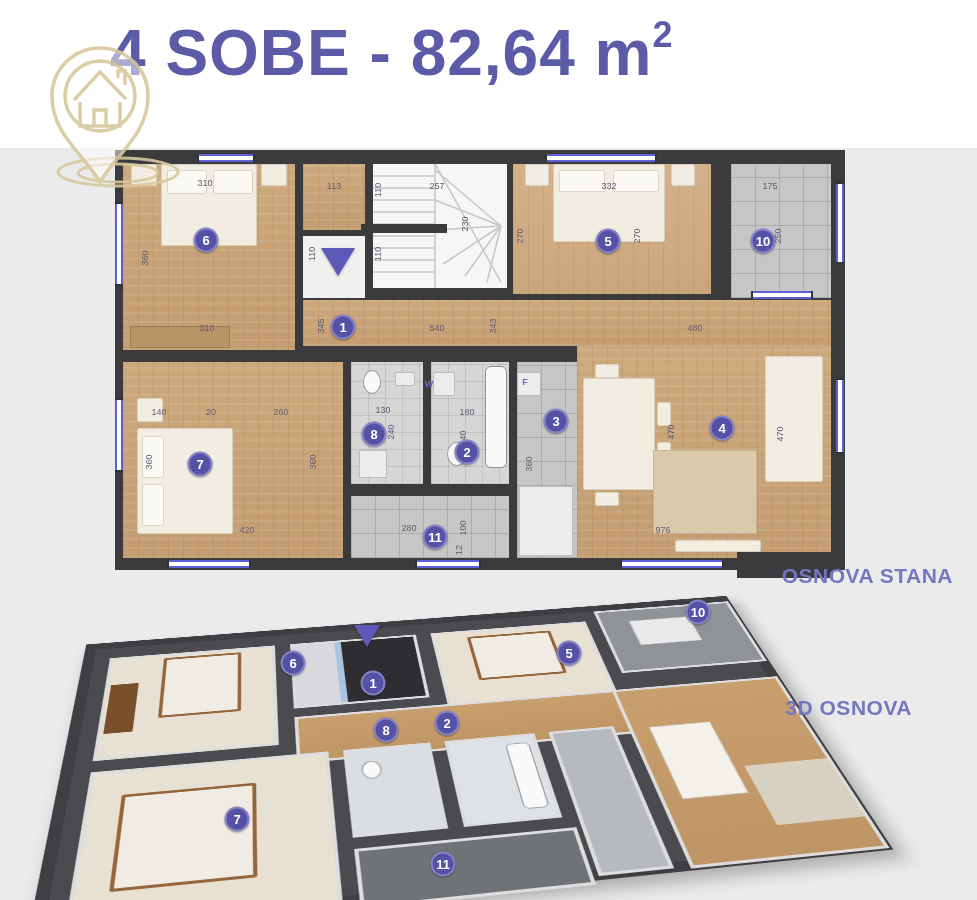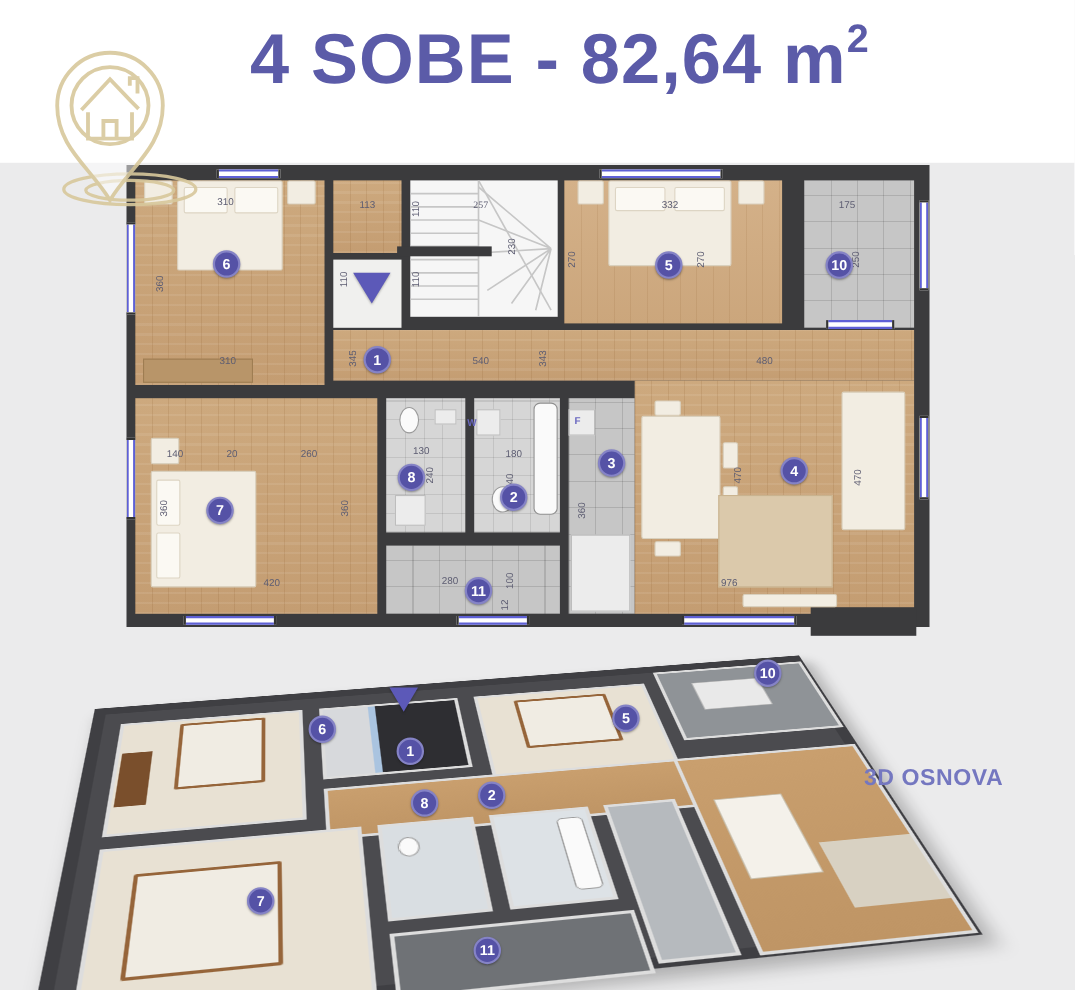--- a/index.html
+++ b/index.html
@@ -6,21 +6,21 @@
     --purple:#5b5ba8; --caption:#7477c0; --marker-bg:#5552a6; --marker-ring:#8583c6;
     --wall:#3b3b3d; --gold:#d8c89c; --wm-orange:#ec8c3e; --wm-gray:#8f8f8f;
     --band:#ebebec; --winblue:#5e60d6;
   }
   *{margin:0;padding:0;box-sizing:border-box}
   body{width:977px;height:900px;background:#fff;font-family:"Liberation Sans",sans-serif;overflow:hidden}
   .stage{position:relative;width:977px;height:900px;background:#fff;overflow:hidden}
   .abs{position:absolute}
   .band{position:absolute;left:0;top:148px;right:0;bottom:0;background:var(--band)}
   
-  .title{position:absolute;left:110px;right:70px;top:14px;text-align:center;
+  .title{position:absolute;left:110px;right:70px;top:14px;text-align:left;
          color:var(--purple);font-weight:bold;font-size:64px;letter-spacing:1px;white-space:nowrap}
   .title sup{font-size:36px;vertical-align:28px;letter-spacing:0}
   .logo{position:absolute;left:30px;top:22px;width:170px;height:170px;z-index:3}
   
   .plan2d{position:absolute;left:115px;top:150px;width:730px;height:420px;background:var(--wall);z-index:2;overflow:visible}
   .wood{background:
       repeating-linear-gradient(90deg, rgba(120,70,20,.12) 0 1px, rgba(0,0,0,0) 1px 15px),
       repeating-linear-gradient(0deg, rgba(255,255,255,.08) 0 2px, rgba(0,0,0,0) 2px 9px),
       linear-gradient(#cda97e,#c49d72)}
   .woodl{background:
@@ -163,21 +163,21 @@
     <div class="winh" style="left:82px;top:4px;width:58px;height:8px"></div>
     <div class="winh" style="left:636px;top:141px;width:62px;height:8px"></div>
 
     <div class="arrow-down" style="left:206px;top:98px"></div>
 
     <div id="plan2d-dims">
         <div class="dim" style="left: 90px; top: 33px;">310</div>
         <div class="dim v" style="left: 30px; top: 108px;">360</div>
         <div class="dim" style="left: 219px; top: 36px;">113</div>
         <div class="dim v" style="left: 263px; top: 40px;">110</div>
-        <div class="dim" style="left: 322px; top: 36px; font-family: Liberation Serif, serif;">257</div>
+        <div class="dim" style="left: 322px; top: 36px;">257</div>
         <div class="dim v" style="left: 350px; top: 74px;">230</div>
         <div class="dim v" style="left: 197px; top: 104px;">110</div>
         <div class="dim v" style="left: 263px; top: 104px;">110</div>
         <div class="dim" style="left: 494px; top: 36px;">332</div>
         <div class="dim v" style="left: 405px; top: 86px;">270</div>
         <div class="dim v" style="left: 522px; top: 86px;">270</div>
         <div class="dim" style="left: 655px; top: 36px;">175</div>
         <div class="dim v" style="left: 663px; top: 86px;">250</div>
         <div class="dim" style="left: 92px; top: 178px;">310</div>
         <div class="dim v" style="left: 206px; top: 176px;">345</div>
@@ -211,20 +211,21 @@
         <div class="marker" style="left: 607px; top: 278px;">4</div>
         <div class="marker" style="left: 493px; top: 91px;">5</div>
         <div class="marker" style="left: 91px; top: 90px;">6</div>
         <div class="marker" style="left: 85px; top: 314px;">7</div>
         <div class="marker" style="left: 259px; top: 284px;">8</div>
         <div class="marker" style="left: 648px; top: 91px;">10</div>
         <div class="marker" style="left: 320px; top: 387px;">11</div>
       </div>
   </div>
 
+  <div class="caption" style="right:24px;top:564px">OSNOVA STANA</div>
 
   <div class="plan3d">
     <div class="iso">
       <div class="room cream3" style="left:14px;top:16px;width:150px;height:148px">
         <div class="bed3" style="left:46px;top:4px;width:70px;height:90px"></div>
         <div class="abs" style="left:2px;top:40px;width:24px;height:70px;background:#7a4f2c"></div>
       </div>
       <div class="room" style="left:178px;top:16px;width:118px;height:100px;background:#2e2e32">
         <div class="abs" style="left:0;top:0;width:38px;height:94px;background:#d7d9dc"></div>
         <div class="abs" style="left:38px;top:0;width:6px;height:94px;background:#aac4e0"></div>

